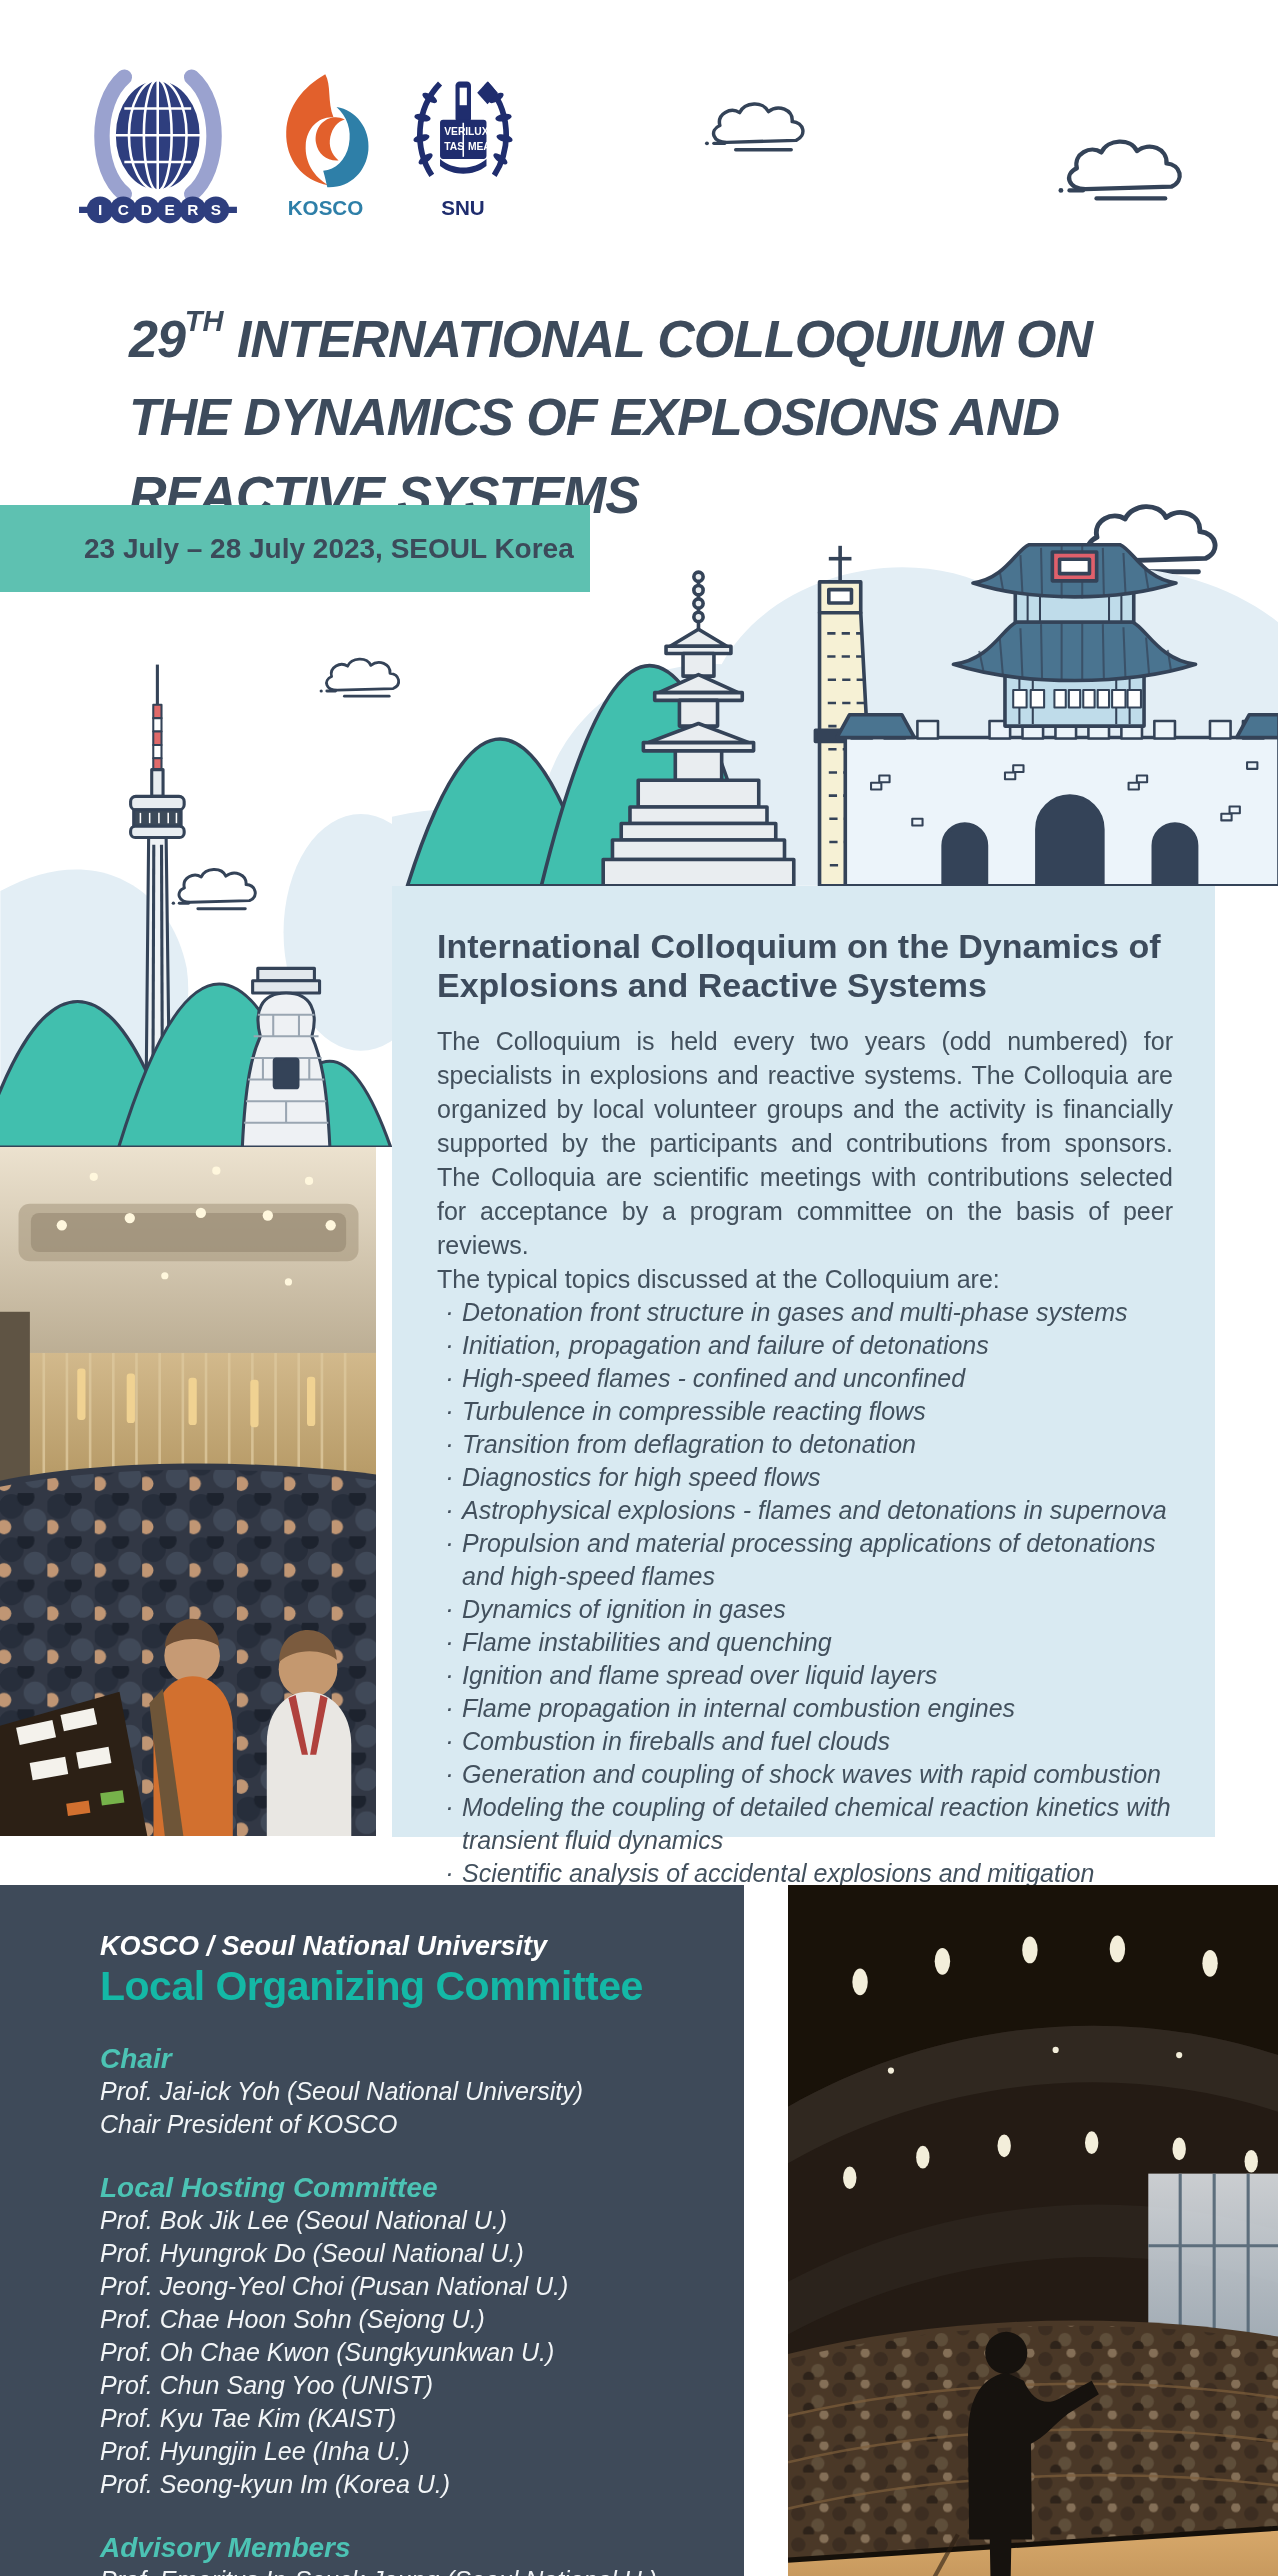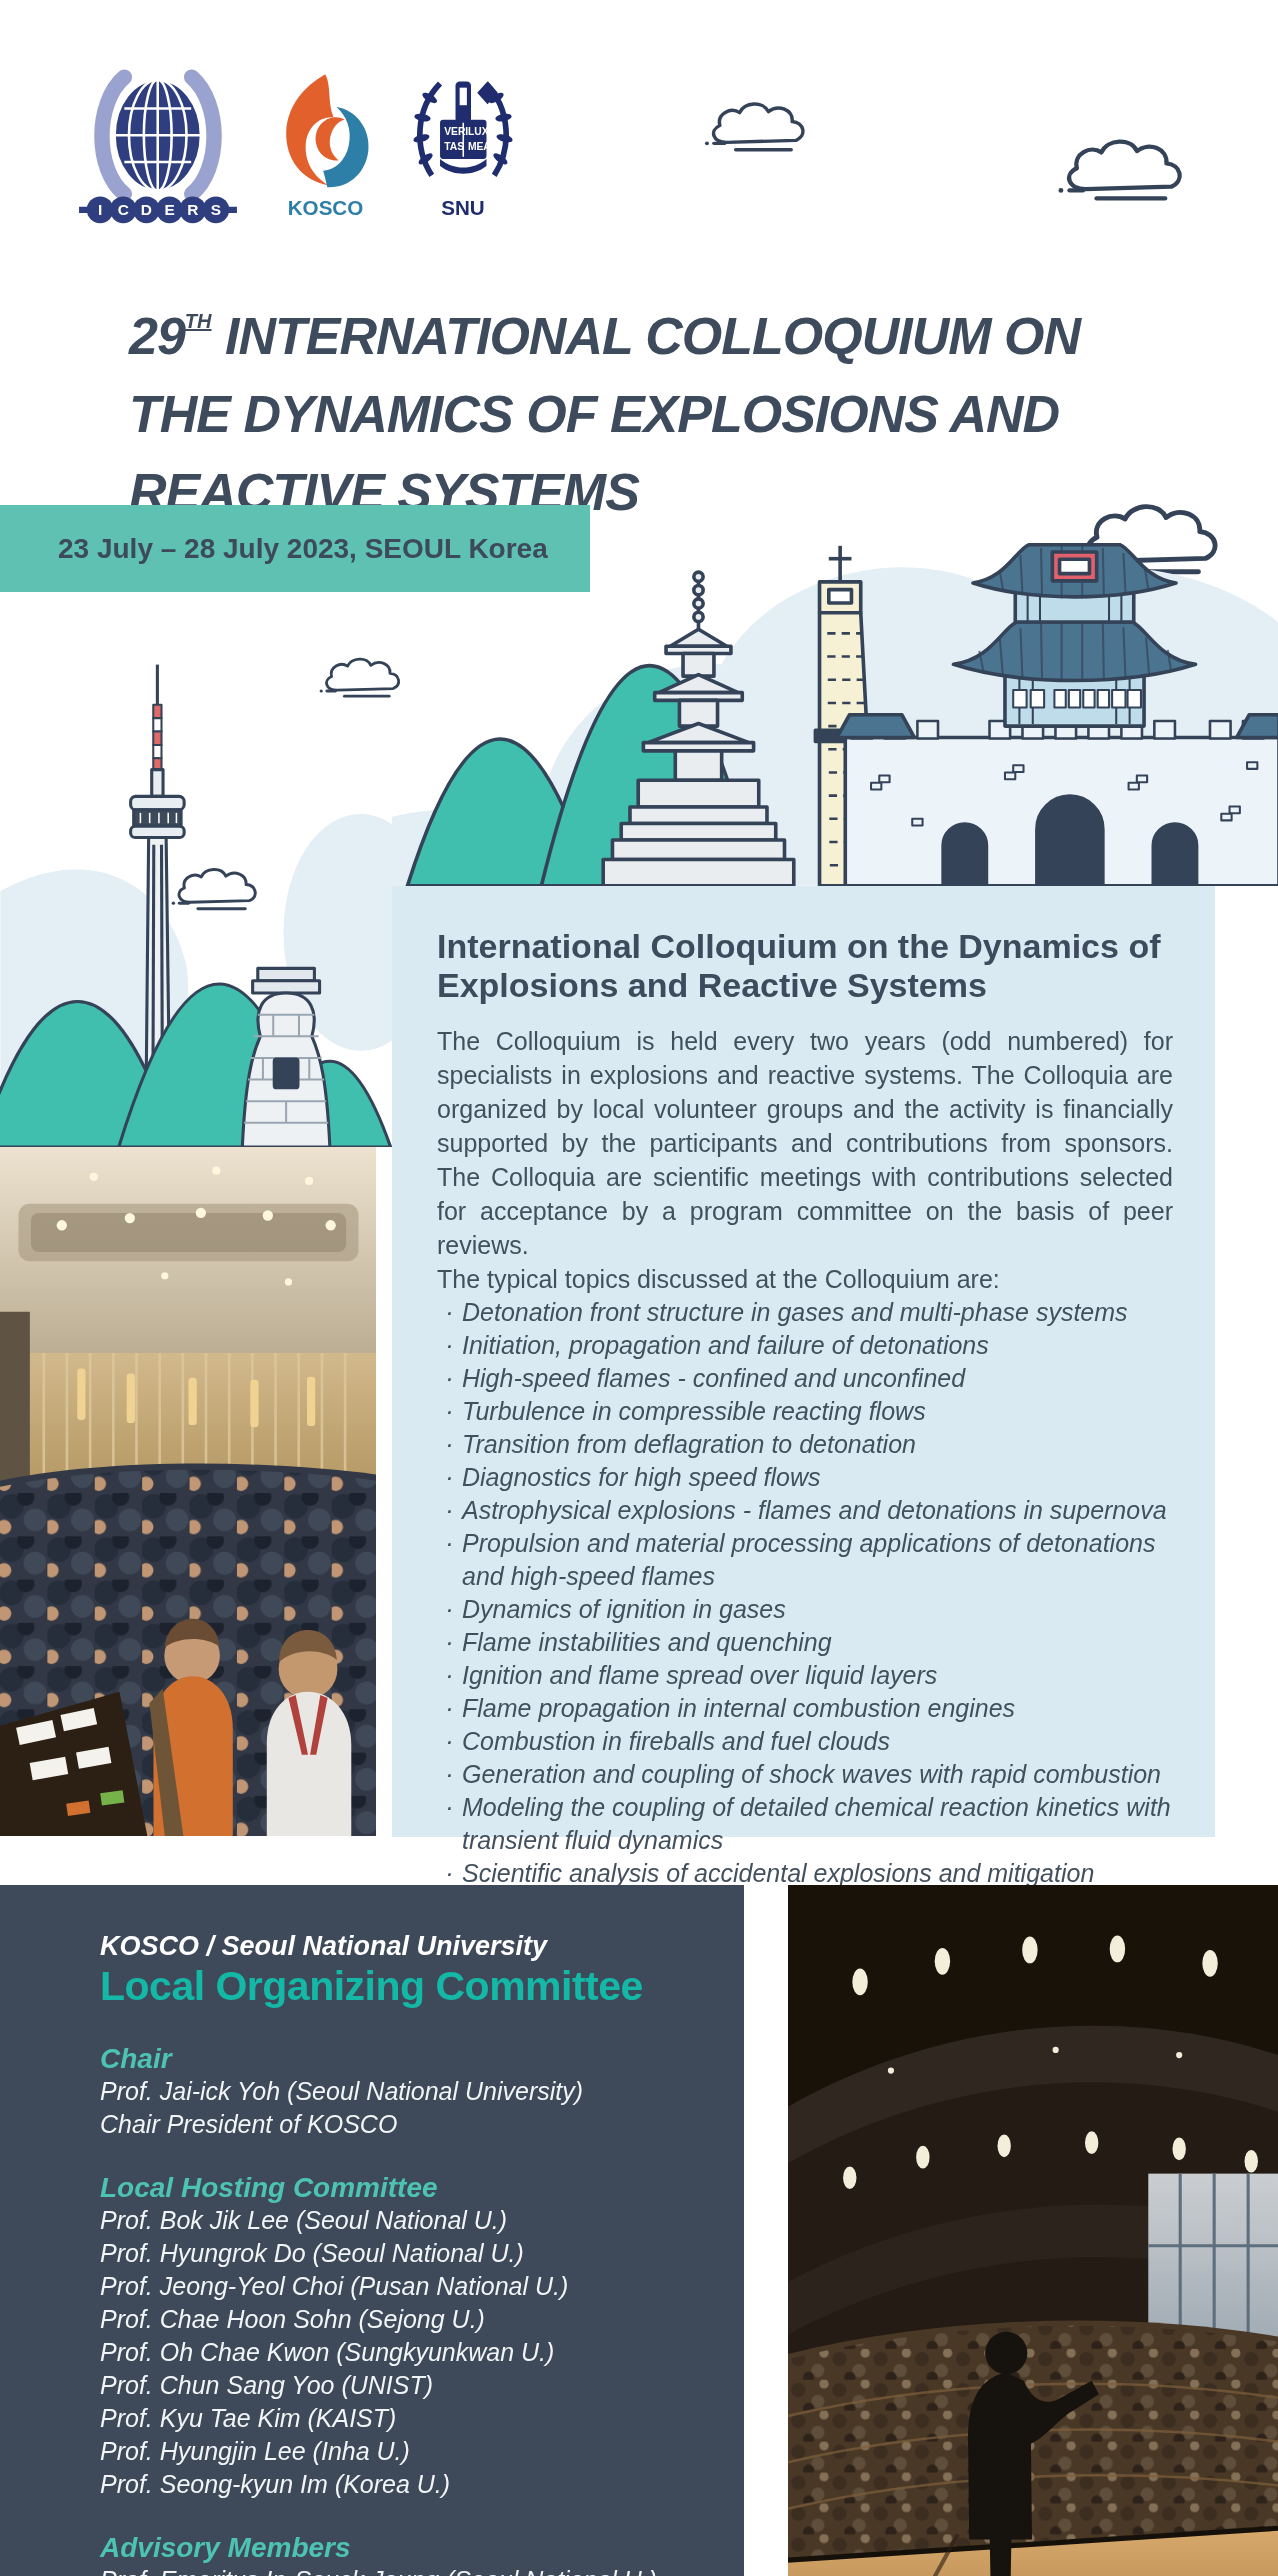--- a/index.html
+++ b/index.html
@@ -7,25 +7,25 @@
           font-family:"Liberation Sans",sans-serif;color:#3d4b5c;}
   .abs{position:absolute;}
   svg{display:block;}
 
   
   .logo-cap{font-weight:bold;text-align:center;}
 
   
   #title{left:129px;top:282px;font-size:52px;line-height:78px;font-weight:bold;font-style:italic;
          color:#3d4b5c;letter-spacing:-1px;white-space:nowrap;}
-  #title sup{font-size:20px;vertical-align:26px;letter-spacing:0;text-decoration:underline;}
+  #title sup{font-size:29px;vertical-align:26px;letter-spacing:0;}
 
   
   #banner{left:0;top:505px;width:590px;height:87px;background:#5ec1b1;display:flex;align-items:center;
-          box-sizing:border-box;padding-left:58px;font-size:28px;font-weight:bold;color:#3c4a5a;}
+          box-sizing:border-box;padding-left:84px;font-size:28px;font-weight:bold;color:#3c4a5a;}
 
   
   #about{left:392px;top:886px;width:823px;height:951px;background:#d9eaf2;box-sizing:border-box;
          padding:41px 42px 0 45px;}
   .about-h{font-size:34px;font-weight:bold;line-height:39px;color:#3d4b5c;}
   .about-p{margin-top:18.5px;font-size:25px;line-height:34px;color:#42505d;text-align:justify;}
   .topics-intro{font-size:25px;line-height:34px;color:#42505d;}
   .topic{display:flex;font-style:italic;font-size:25px;line-height:33px;color:#42505d;}
   .topic .bullet{flex:none;width:25px;text-align:center;}
 

